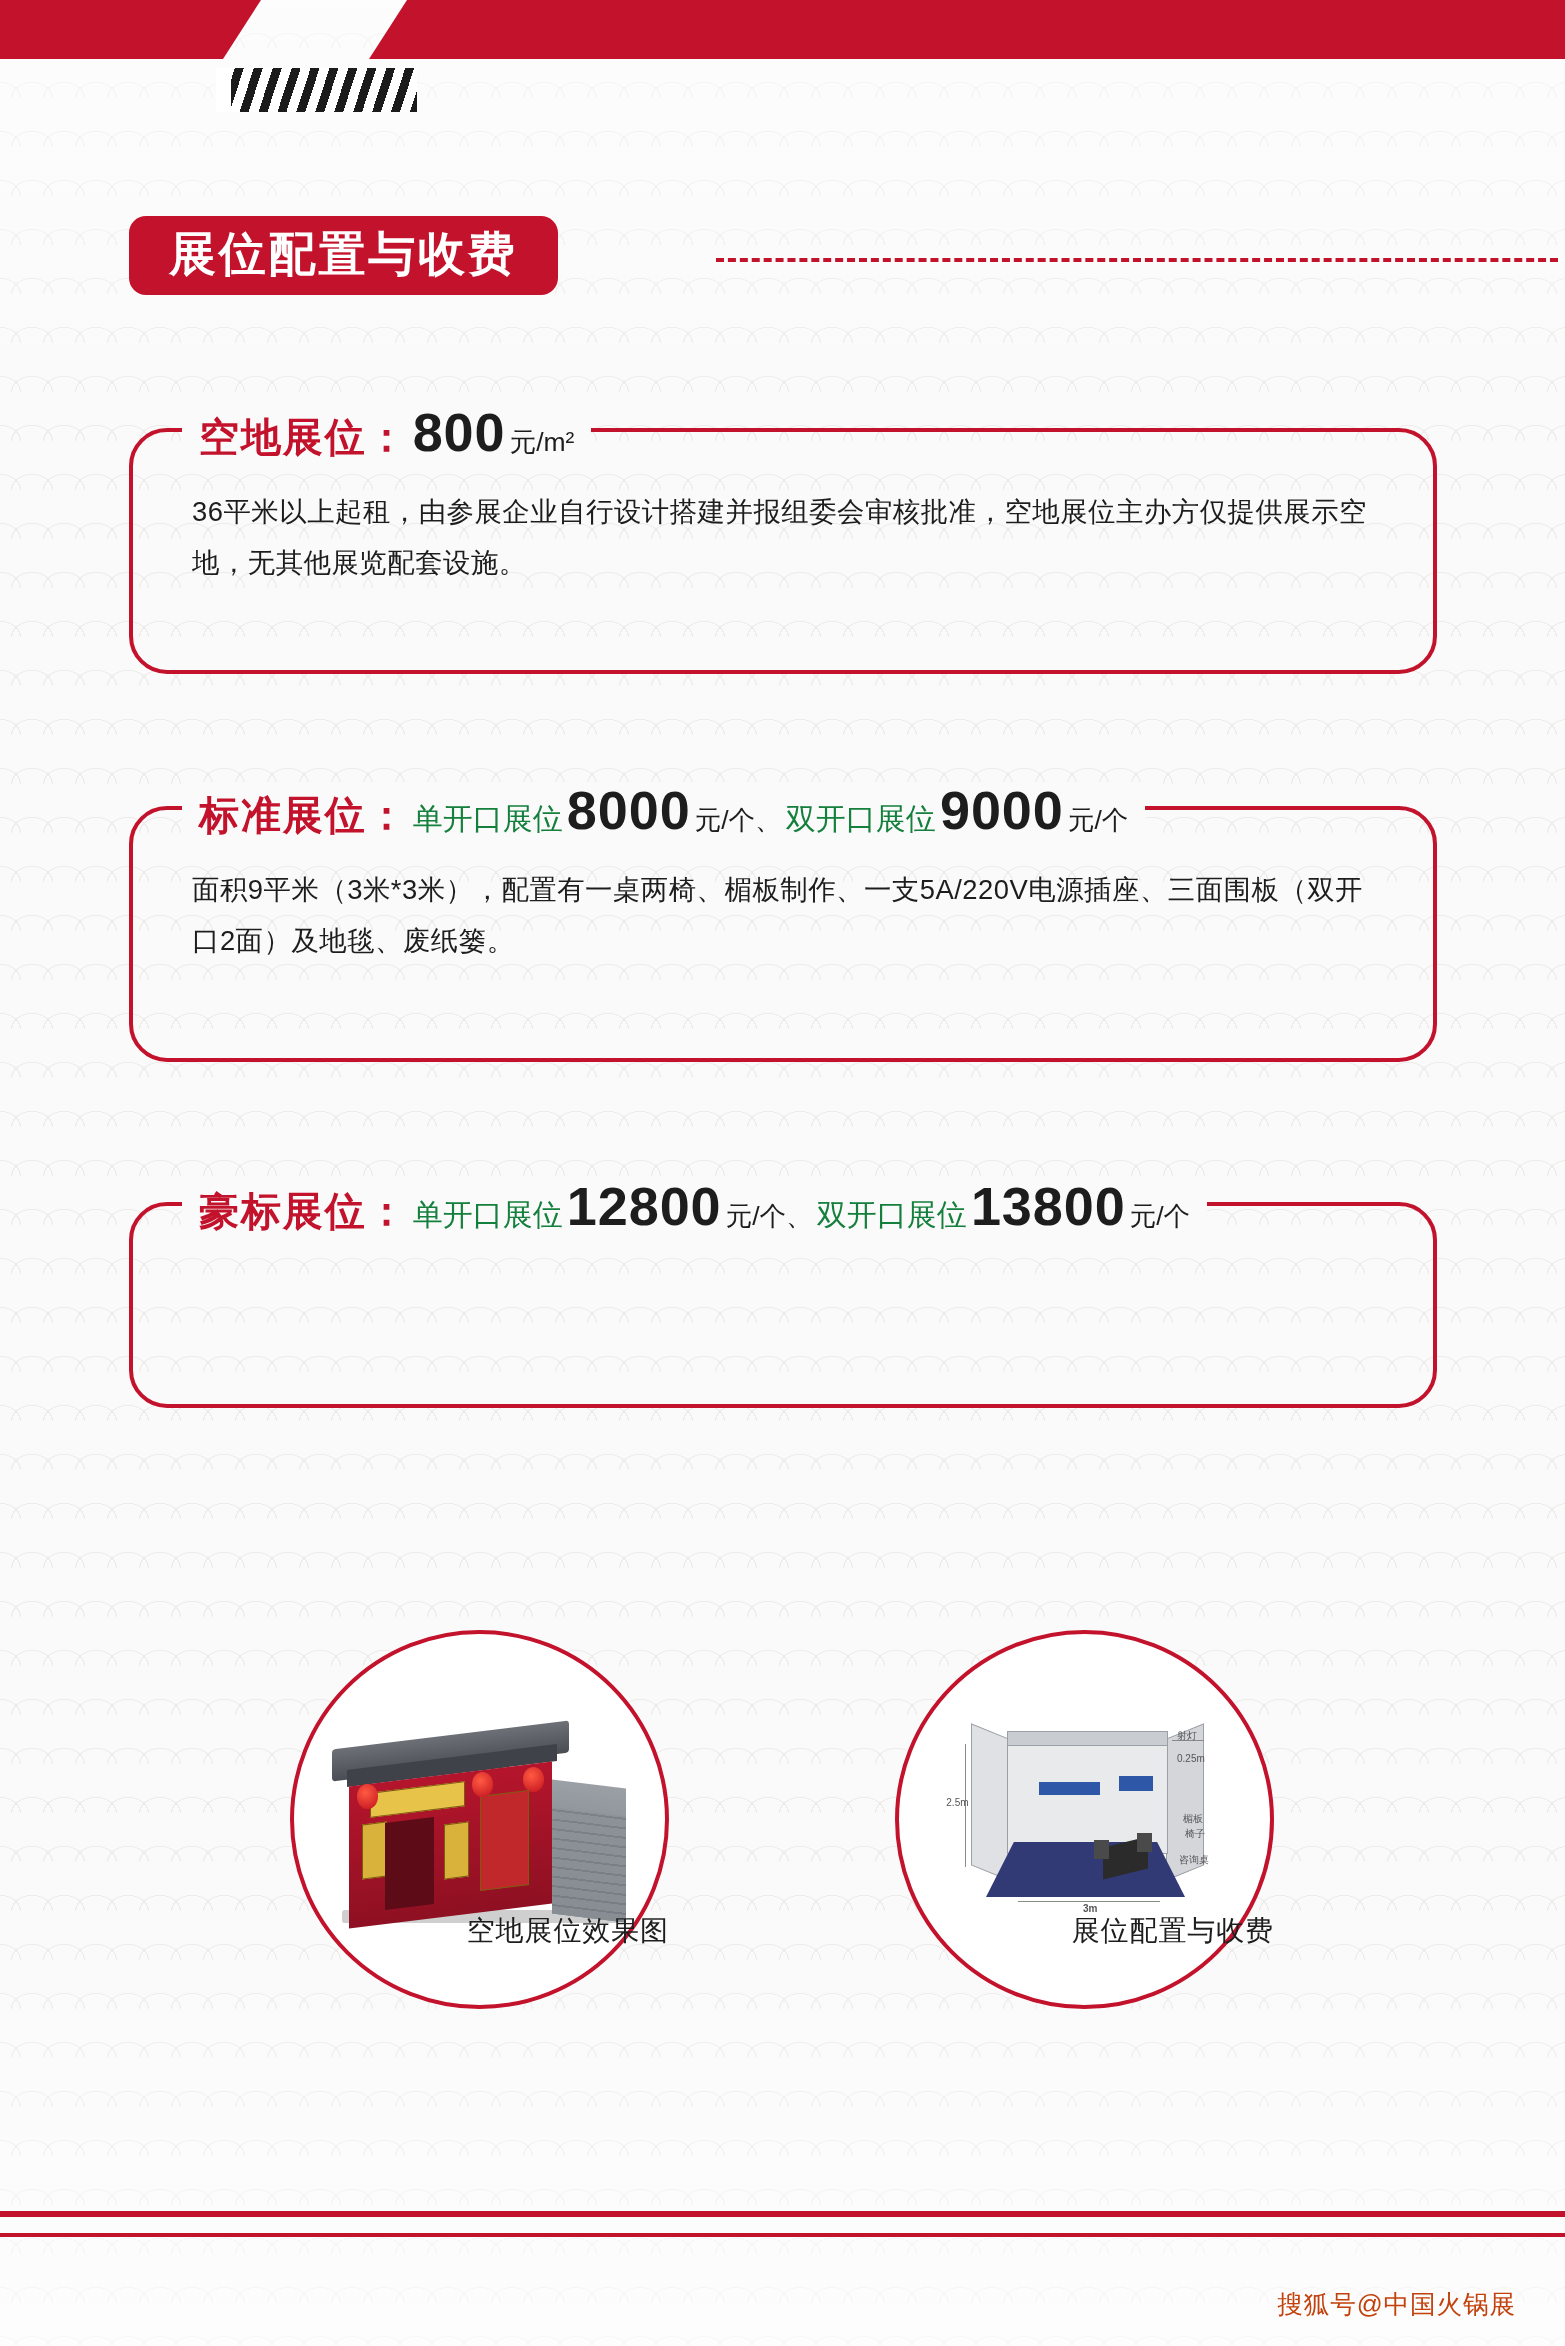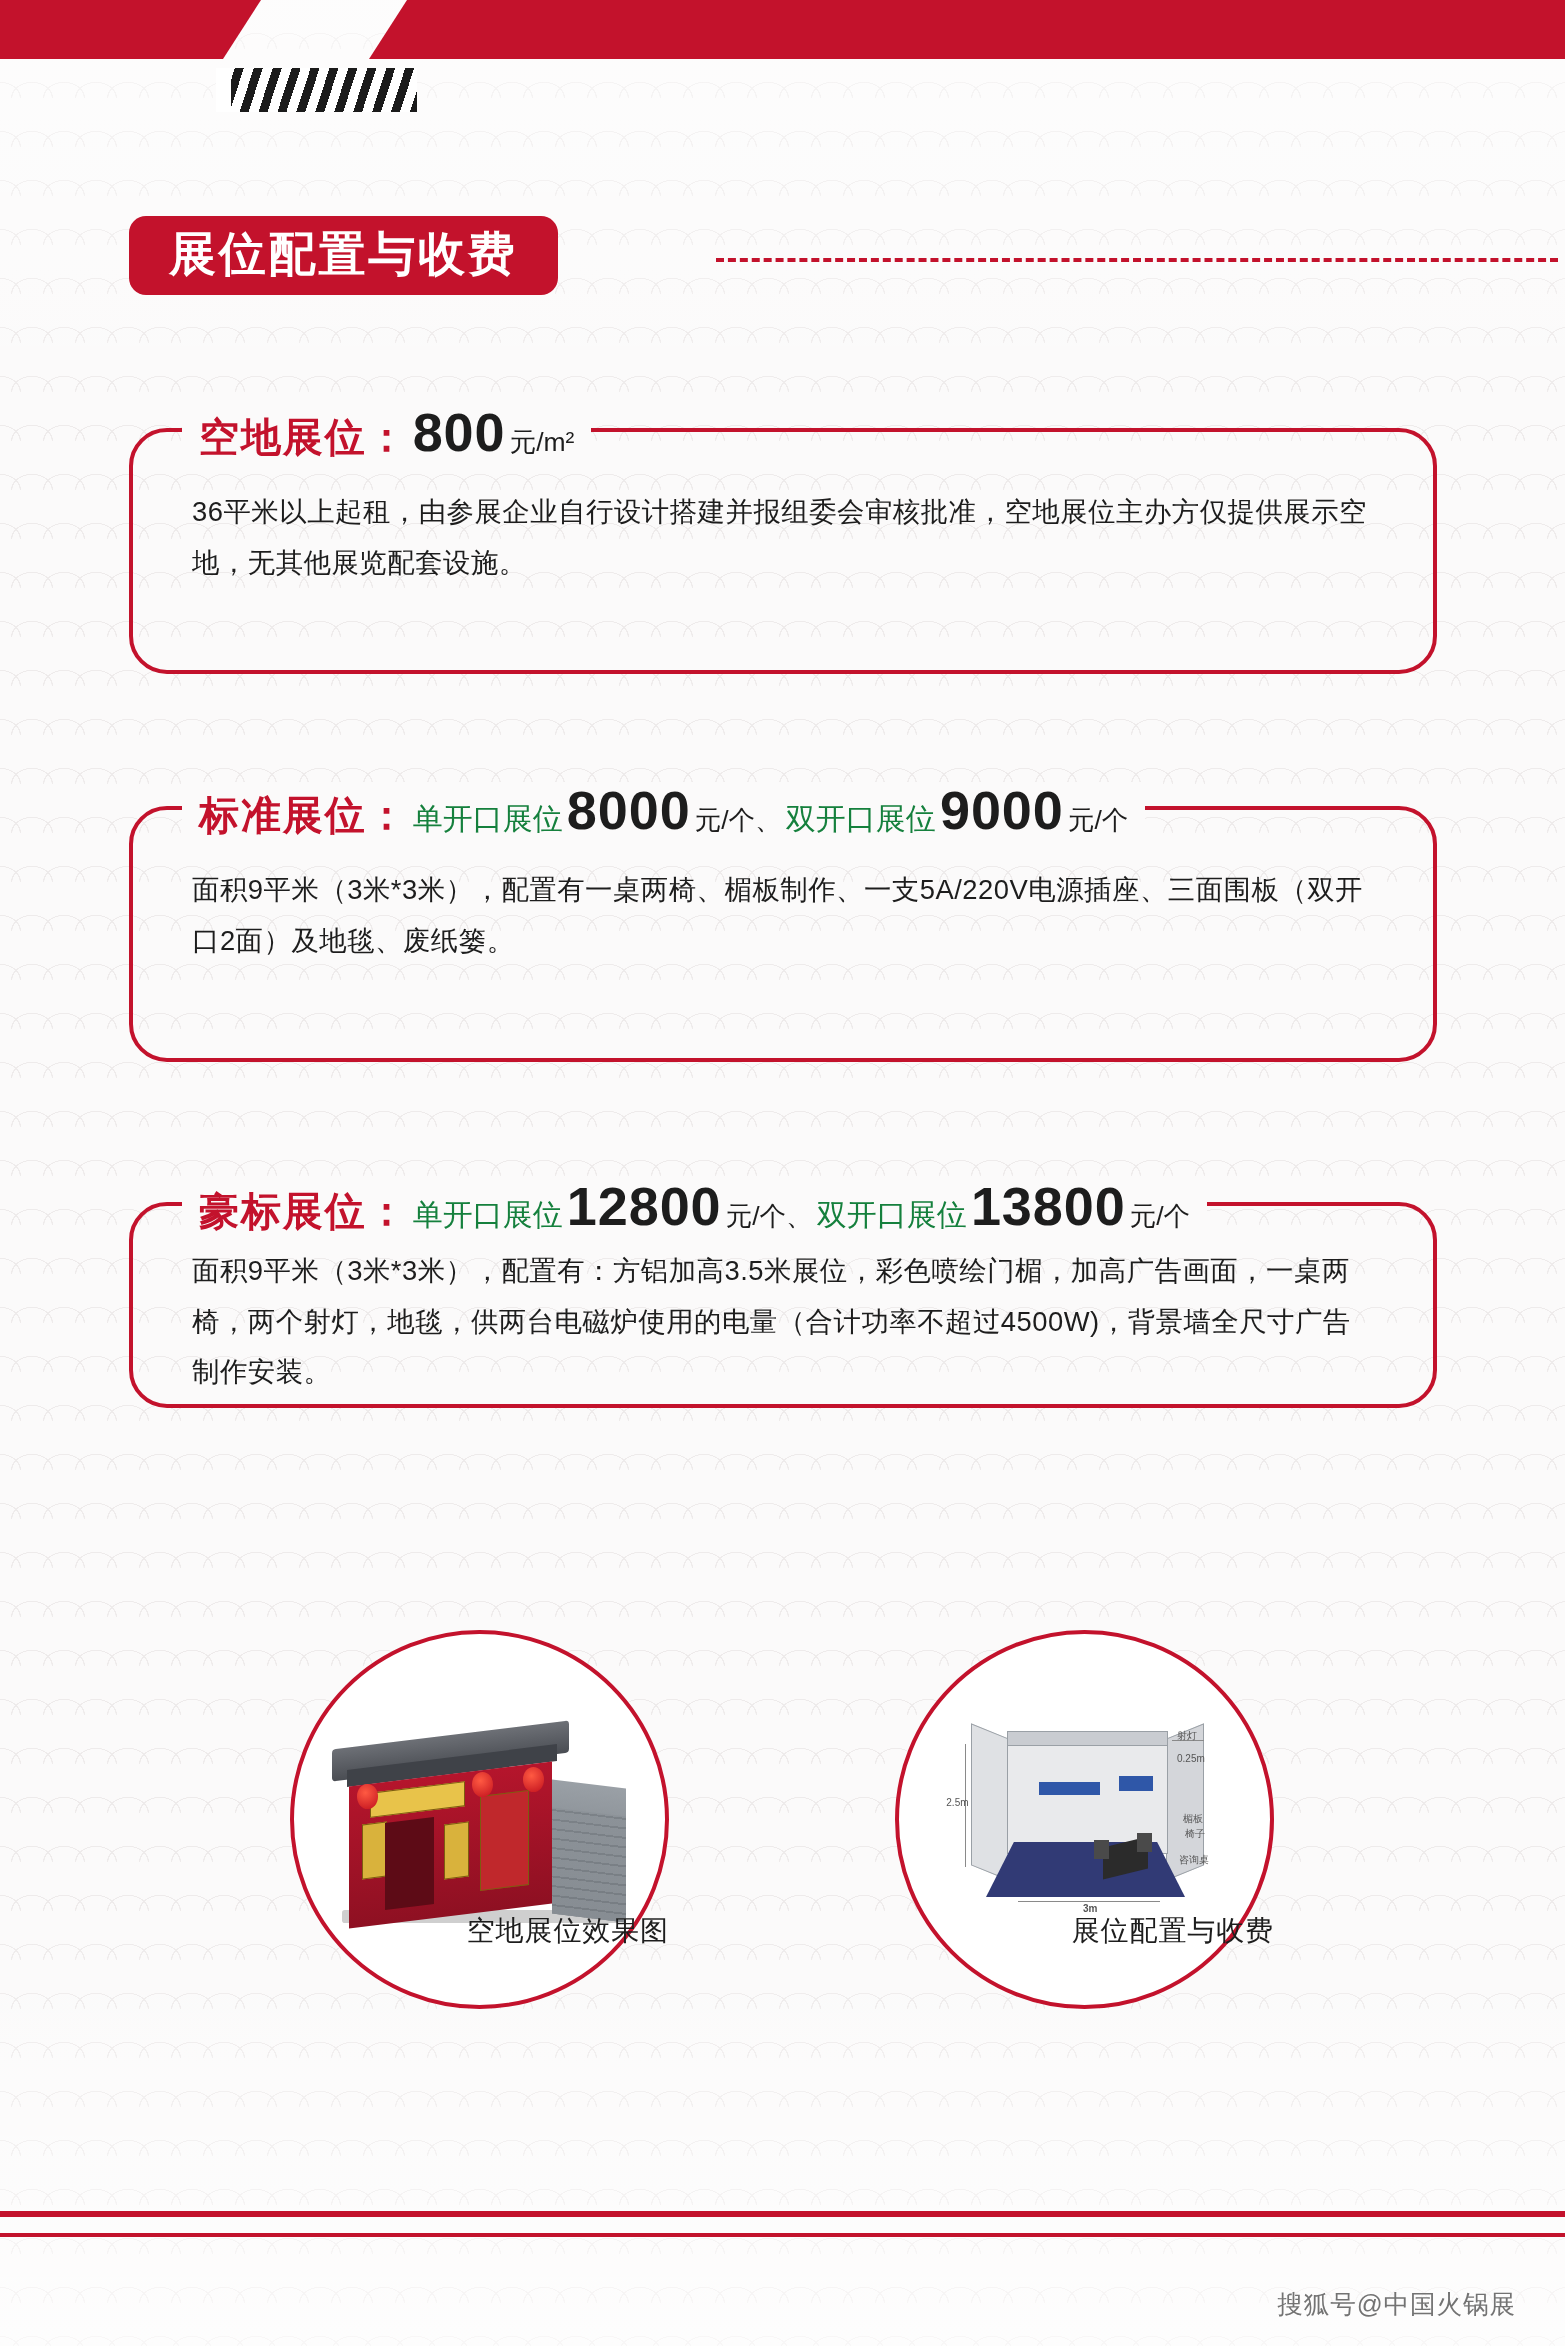--- a/index.html
+++ b/index.html
@@ -99,21 +99,21 @@
     position: absolute;
     left: 0; top: 49px;
     width: 1565px; height: 3.8px;
     background: #c3122c;
   }
   .footer-credit {
     position: absolute;
     right: 49px;
     bottom: 24.6px;
     font-size: 25.6px;
-    color: #737373;
+    color: #c2410c;
     letter-spacing: 0.9px;
   }
 
   
   .title-wrap {
     position: absolute;
     left: 129px;
     top: 216px;
     width: 1325px;
     height: 85px;
@@ -405,21 +405,20 @@
 <div class="card" style="left:129px; top:1202px; width:1308px; height:206px;">
   <div class="card-head">
     <span class="head-label">豪标展位：</span>
     <span class="head-sub">单开口展位</span>
     <span class="head-num">12800</span>
     <span class="head-unit">元/个、</span>
     <span class="head-sub">双开口展位</span>
     <span class="head-num">13800</span>
     <span class="head-unit">元/个</span>
   </div>
-  <div class="card-body" style="top:40px;">面积9平米（3米*3米），配置有：方铝加高3.5米展位，彩色喷绘门楣，加高广告画面，一桌两椅，两个射灯，地毯，供两台电磁炉使用的电量（合计功率不超过4500W)，背景墙全尺寸广告制作安装。</div>
 </div>
 
 <div class="photo-circle" style="left:290px; top:1630px;">
   <div class="store">
     <div class="store-base"></div>
     <div class="store-side"></div>
     <div class="store-side-brick"></div>
     <div class="store-roof"></div>
     <div class="store-roof2"></div>
     <div class="store-face"></div>

